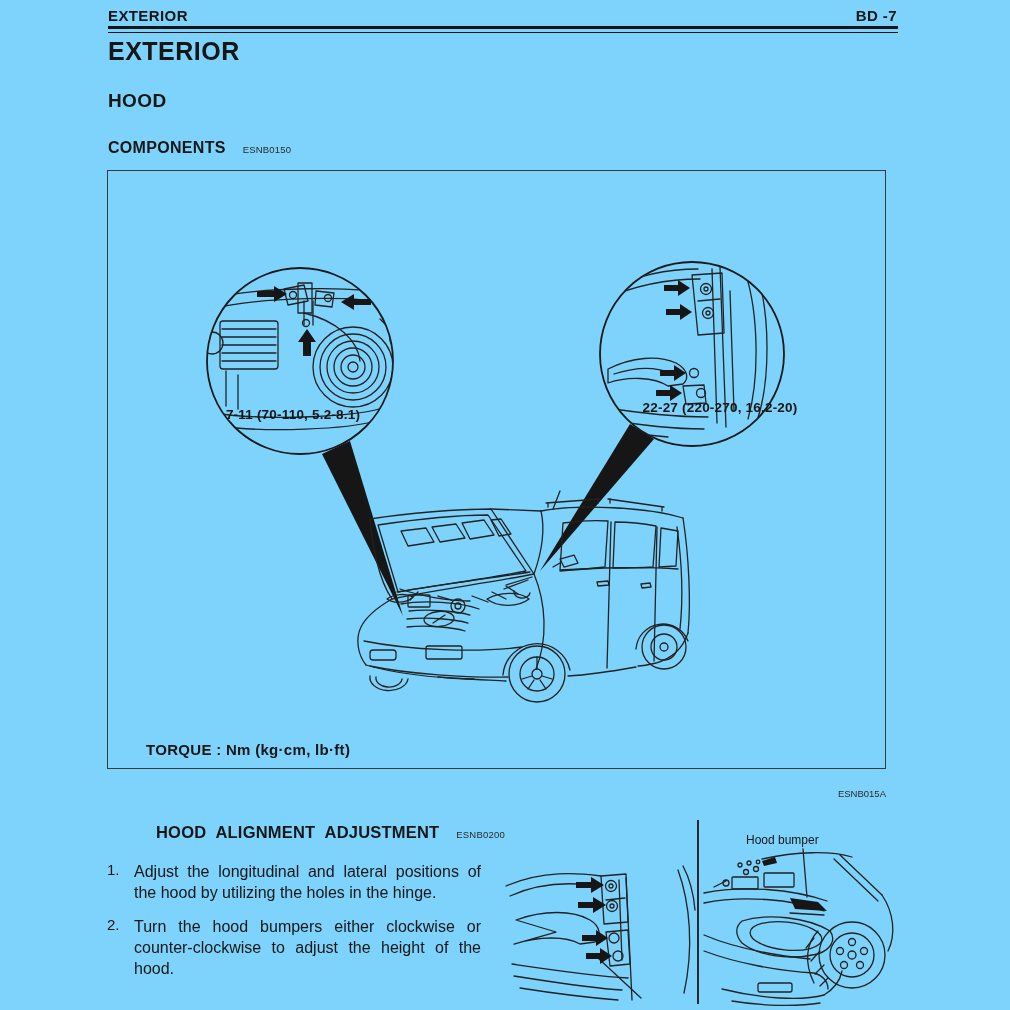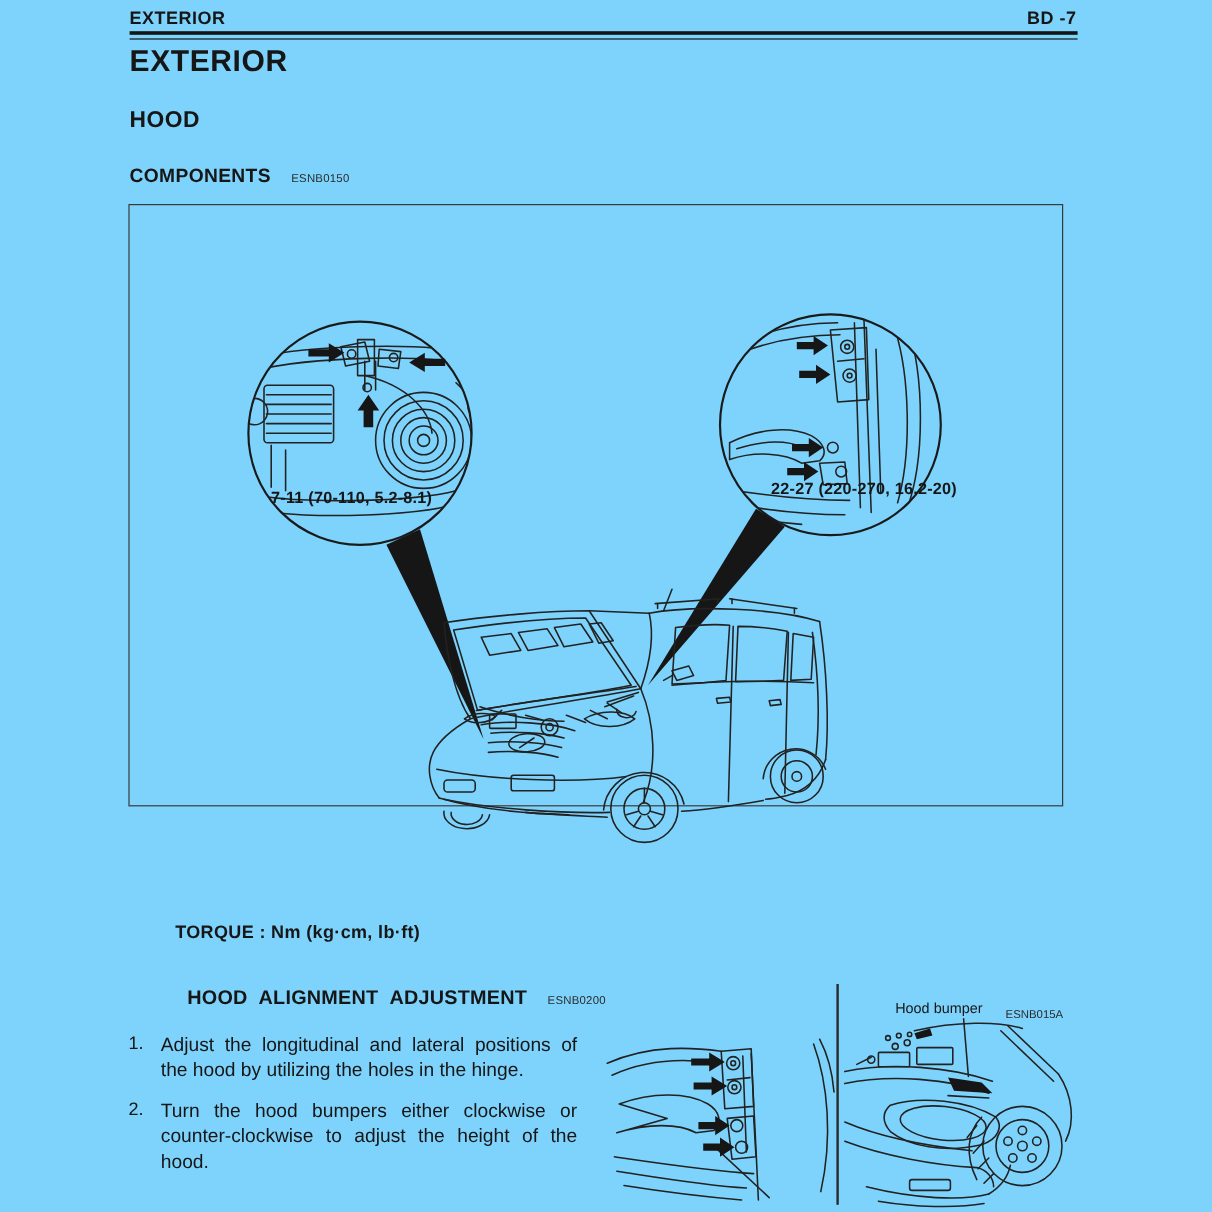--- a/index.html
+++ b/index.html
@@ -14,29 +14,29 @@
        font-size:15px; font-weight:bold; letter-spacing:.4px;}
   .hdr-rule{left:108px; right:112px; top:26px; height:3px;
        border-top:3px solid #141414; border-bottom:1.5px solid #141414;}
   .title{left:108px; top:37px; font-size:25px; font-weight:bold; letter-spacing:.5px;}
   .hood-h{left:108px; top:90px; font-size:19px; font-weight:bold; letter-spacing:.4px;}
   .sec-row{display:flex; align-items:baseline;}
   .comp-row{left:108px; top:139px;}
   .h3{font-size:16px; font-weight:bold; letter-spacing:.3px;}
   .code{font-size:9.5px; color:#2b2b2b; margin-left:17px; letter-spacing:.2px;}
   
-  .figure-box{left:107px; top:170px; width:779px; height:502px;
+  .figure-box{left:107px; top:170px; width:779px; height:599px;
       border:1.5px solid #3a3a3a; box-sizing:border-box;}
   .fig-svg{position:absolute; left:0; top:0;}
   .callout-label{position:absolute; text-align:center; font-size:13.5px; font-weight:600;
       letter-spacing:.2px; white-space:nowrap;}
   .cl-left{left:60px;  top:236px; width:250px;}
   .cl-right{left:502px; top:229px; width:220px;}
-  .torque{position:absolute; left:38px; top:570px; font-size:15px; font-weight:bold; letter-spacing:.3px;margin-top:28px;}
-  .fig-code{left:736px; top:840px; width:150px; text-align:right; font-size:9.5px; color:#2b2b2b;}
+  .torque{position:absolute; left:38px; top:570px; font-size:15px; font-weight:bold; letter-spacing:.3px;}
+  .fig-code{left:736px; top:788px; width:150px; text-align:right; font-size:9.5px; color:#2b2b2b;}
   
   .adj-row{left:108px; top:823px;margin-left:48px;}
   .adj-h{font-size:16.5px; font-weight:bold; letter-spacing:.2px; word-spacing:5px;}
   .steps{left:107px; top:861px; width:374px;}
   .step{display:flex; margin-bottom:13px;}
   .step .num{width:27px; flex:none; font-size:15px;}
   .step .txt{flex:1; font-size:16px; line-height:21px; text-align:justify;}
   .v-divider{left:697px; top:820px; width:2px; height:184px; background:#2a2a2a;}
   .bumper-label{left:746px; top:833px; font-size:12px; white-space:nowrap;}
   svg{display:block;}

